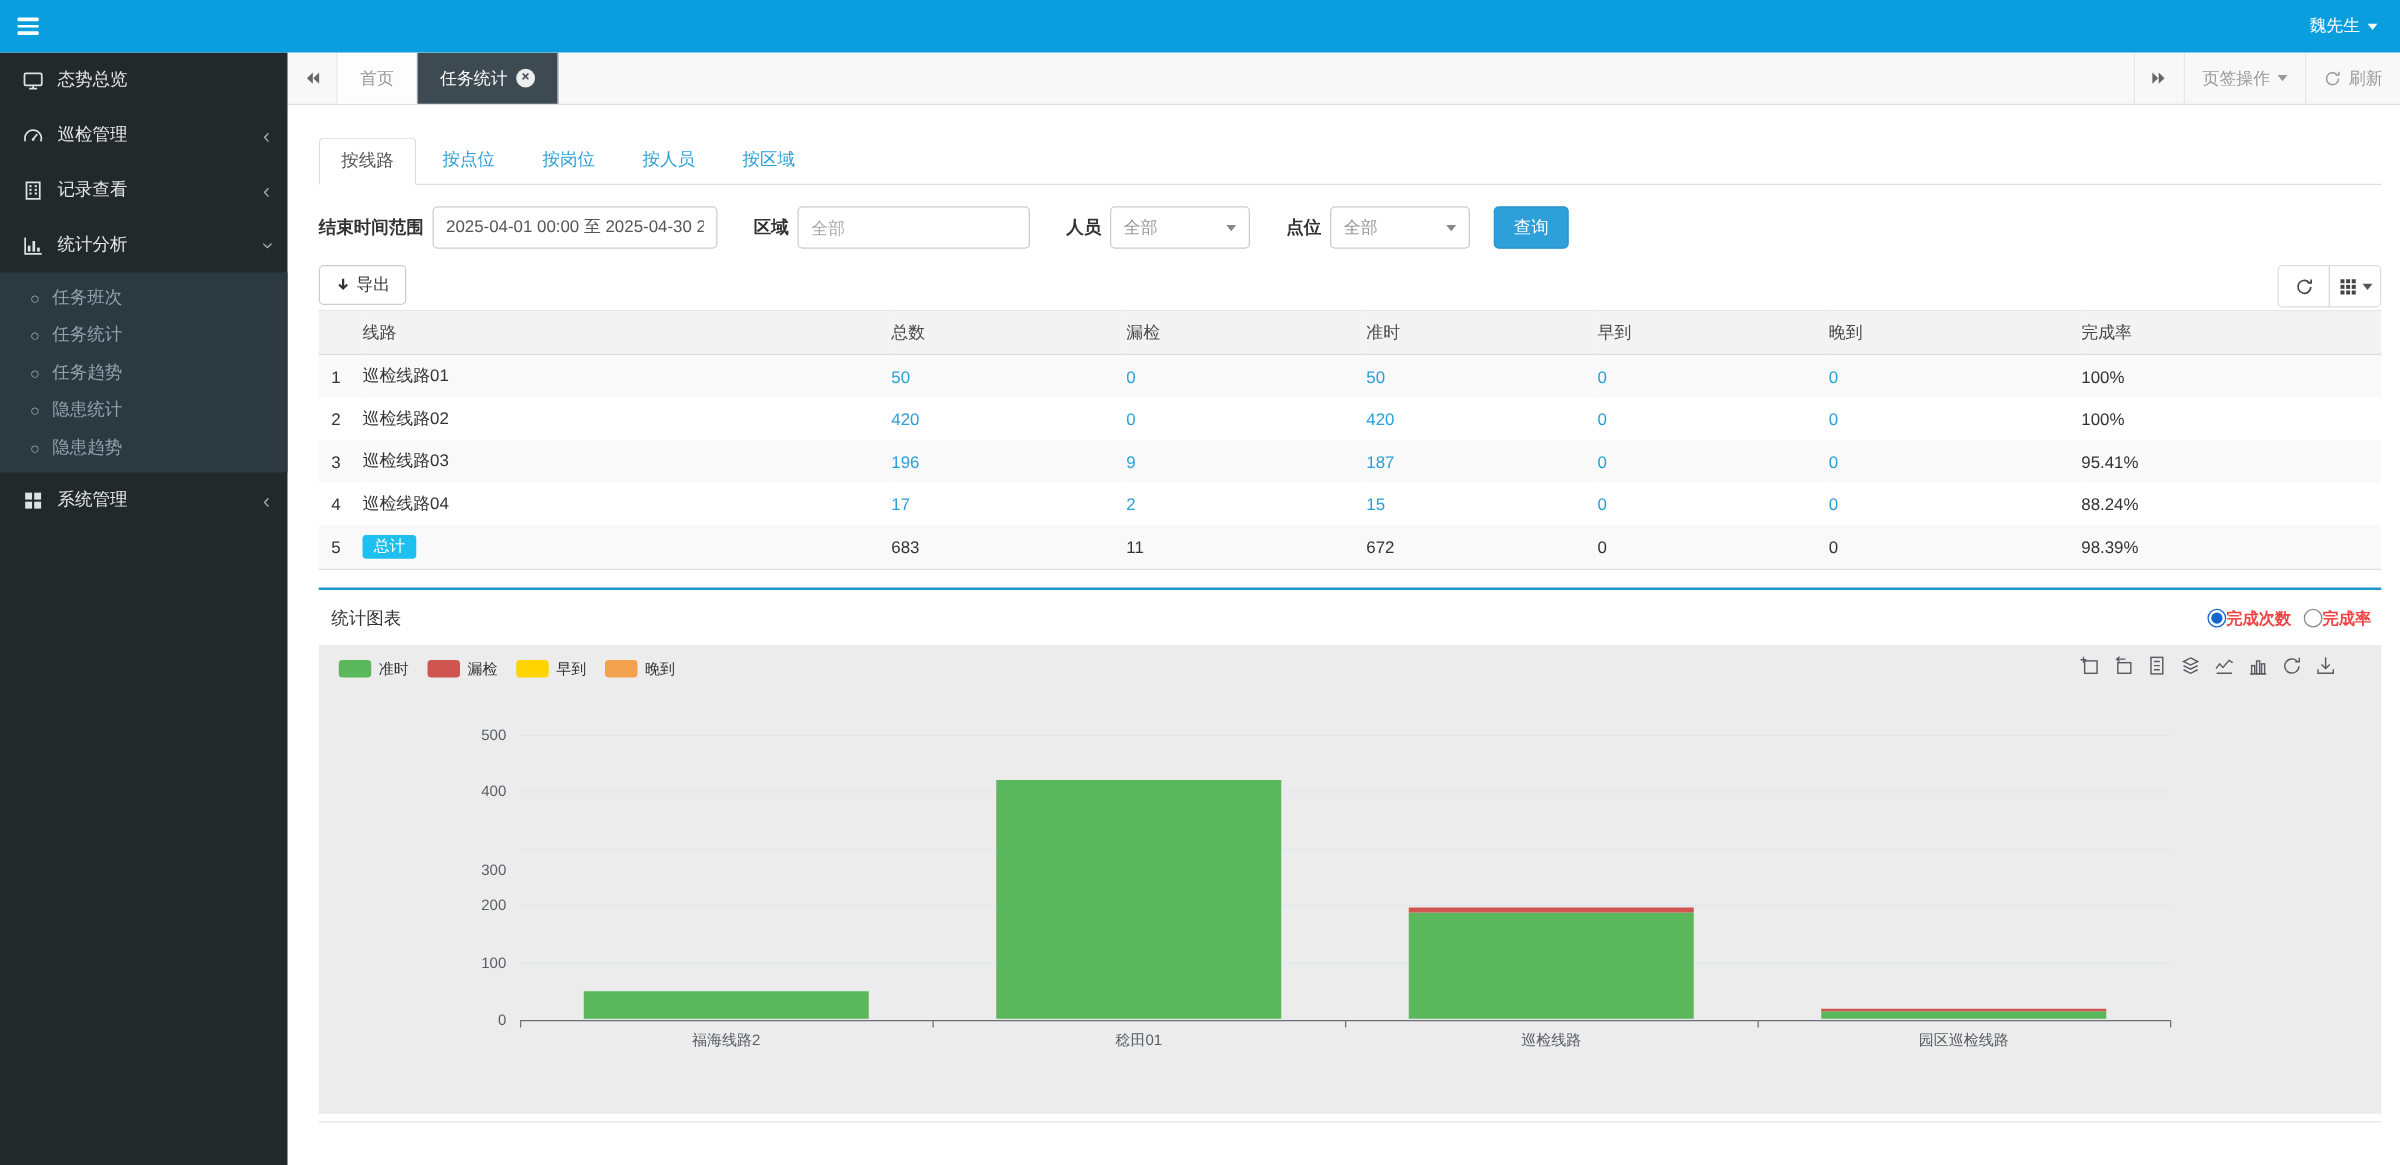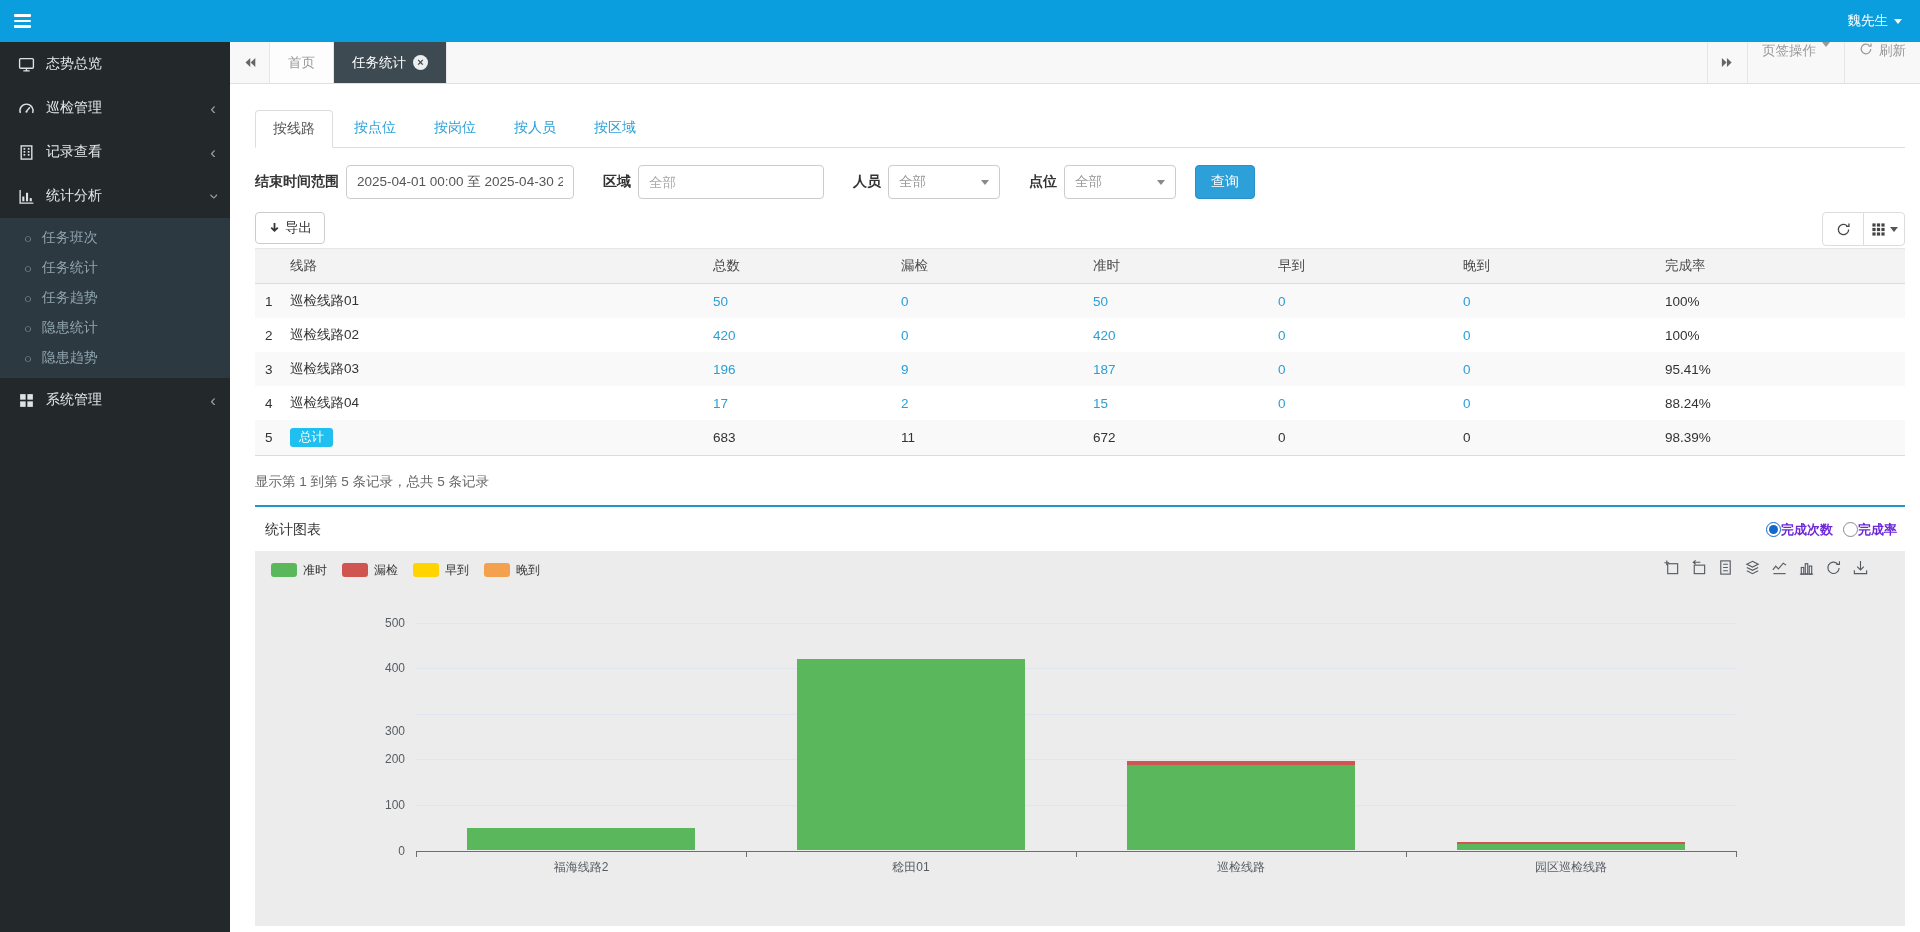--- a/index.html
+++ b/index.html
@@ -33,21 +33,21 @@
   
   .main{position:absolute;top:42px;left:230px;right:0;bottom:0;background:#fff;overflow:hidden}
   .tabbar{height:42px;background:#f8f8f8;border-bottom:1px solid #dde0e4;display:flex;align-items:stretch}
   .tb-btn{width:40px;display:flex;align-items:center;justify-content:center;border-right:1px solid #e6e6e6;cursor:pointer}
   .tb-btn svg{width:15px;height:15px;fill:#666;stroke:none}
   .page-tabs{display:flex}
   .page-tab{padding:0 18px;display:flex;align-items:center;gap:7px;font-size:13.5px;color:#9a9a9a;background:#fdfdfd;border-right:1px solid #e6e6e6;cursor:pointer}
   .page-tab.active{background:#3e4a52;color:#fff}
   .tab-close{width:15px;height:15px;border-radius:50%;background:#eceeee;color:#3e4a52;font-size:11px;line-height:15px;text-align:center;font-weight:bold;cursor:pointer}
   .tb-right{margin-left:auto;display:flex;align-items:stretch}
-  .tb-action{display:flex;align-items:flex-start;gap:6px;padding:0 14px;color:#9a9a9a;font-size:13.5px;border-left:1px solid #e6e6e6;cursor:pointer}
+  .tb-action{display:flex;align-items:center;gap:6px;padding:0 14px;color:#9a9a9a;font-size:13.5px;border-left:1px solid #e6e6e6;cursor:pointer}
   .tb-action svg{width:14px;height:14px;stroke:#9a9a9a;fill:none;stroke-width:1.4}
 
   
   .content{padding:26px 15px 0 25px}
   .nav-tabs{display:flex;border-bottom:1px solid #ddd}
   .nav-tab{padding:9px 17px;font-size:14px;color:#2ba0d9;cursor:pointer;margin-bottom:-1px;margin-right:4px}
   .nav-tab.active{color:#555;background:#fff;border:1px solid #ddd;border-bottom:1px solid #fff;border-radius:4px 4px 0 0}
 
   .filters{display:flex;align-items:center;margin-top:17px;gap:7px}
   .filters label{font-weight:bold;color:#333;font-size:14px;white-space:nowrap}
@@ -77,21 +77,21 @@
   tbody tr:last-child td{border-bottom:1px solid #ddd}
   td.idx,th.idx{padding-left:10px}
   .cell-link{color:#2b9fd6;cursor:pointer}
   .badge-total{display:inline-block;background:#1fc0f0;color:#fff;font-size:12.5px;padding:3px 9px;border-radius:3px;line-height:1}
 
   .summary{margin-top:17px;color:#666;font-size:13.5px}
 
   
   .panel{margin-top:14px;border-top:2px solid #2095d0;border-bottom:1px solid #e7e7e7;padding-bottom:6px}
   .panel-head{display:flex;align-items:center;padding:14px 4px 10px 10px;font-size:14px;color:#333}
-  .radios{margin-left:auto;display:flex;align-items:center;font-size:13px;font-weight:bold;color:#6d28d9}
+  .radios{margin-left:auto;display:flex;align-items:center;font-size:13px;font-weight:bold;color:#ef4444}
   .radio{width:15px;height:15px;border-radius:50%;border:1.5px solid #8a8a8a;background:#fff;display:inline-block;position:relative;cursor:pointer}
   .radio.checked{border-color:#1266cc}
   .radio.checked::after{content:"";position:absolute;left:2px;top:2px;right:2px;bottom:2px;border-radius:50%;background:#1266cc}
   .radio+span{margin-right:4px}
   .radio.second{margin-left:6px}
 
   .chart{position:relative;height:375px;background:#ececec;margin-top:2px;overflow:hidden}
   .legend{position:absolute;top:11px;left:16px;display:flex;gap:15px;align-items:center}
   .legend-item{display:flex;align-items:center;gap:6px;font-size:12px;color:#333;cursor:pointer}
   .swatch{width:26px;height:14px;border-radius:3px;display:inline-block}
@@ -380,21 +380,20 @@
             <td><span>683</span></td>
             <td><span>11</span></td>
             <td><span>672</span></td>
             <td><span>0</span></td>
             <td><span>0</span></td>
             <td>98.39%</td>
           </tr>
         </tbody>
     </table>
 
-    <div class="summary">显示第 1 到第 5 条记录，总共 5 条记录</div>
 
     <div class="panel">
       <div class="panel-head">
         <span>统计图表</span>
         <div class="radios">
           <span class="radio checked"></span>
           <span>完成次数</span>
           <span class="radio second"></span>
           <span>完成率</span>
         </div>

